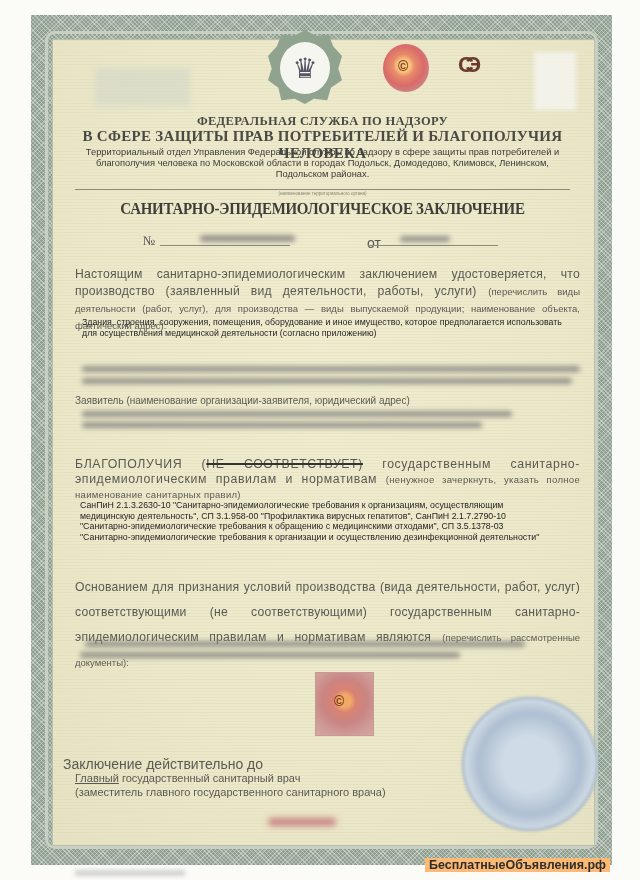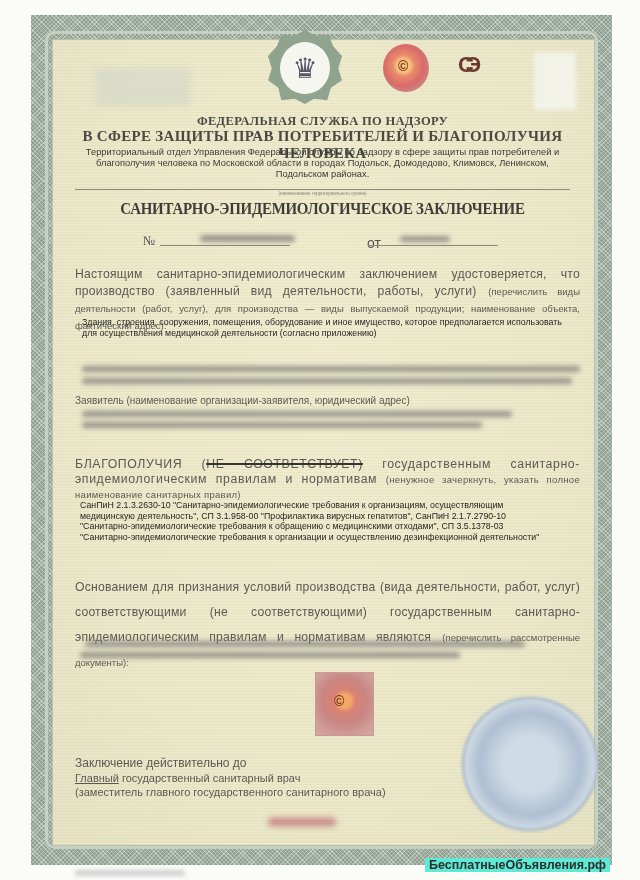--- a/index.html
+++ b/index.html
@@ -38,25 +38,25 @@
   .redact { background:#7b7b78; filter:blur(2.5px); border-radius:6px; opacity:0.75; }
   .para { color:#5a5a52; }
   .p-big { font-size:12.2px; letter-spacing:0.2px; }
   .p-small { font-size:9.5px; }
   .typed { color:#1f1f1f; font-size:8.8px; line-height:10.5px; }
   .strike { text-decoration:line-through; text-decoration-color:#333; text-decoration-thickness:1.5px; }
   .sticker { left:315px; top:672px; width:57px; height:62px; background:radial-gradient(circle at 50% 45%, #f1a968 0 14%, #d98273 26%, #c98582 50%, #cf9a95 75%, #d6a8a4 100%); border:1px solid #c79a96; }
   .sticker-mark { left:334px; top:693px; font-size:14px; color:#7b3b1b; font-weight:bold; }
   .seal { left:462px; top:697px; width:132px; height:130px; border-radius:50%; background:radial-gradient(circle, #cfdbe6 0 30%, #aebfd2 55%, #dbe3ea 75%, #eef1f1 100%); border:2px solid #9eb2c8; filter:blur(1.5px); }
   .sig-blur { left:268px; top:818px; width:68px; height:8px; background:#b85c66; filter:blur(3px); opacity:0.7; border-radius:4px; }
-  .valid { left:75px; top:756px; font-size:12px; color:#5a5a52; }
+  .valid { left:63px; top:756px; font-size:14px; color:#5a5a52; }
   .chief-line1 { left:75px; top:772px; font-size:11px; color:#5a5a52; }
   .chief-under { text-decoration:underline; }
   .chief-line2 { left:75px; top:786px; font-size:11px; color:#5a5a52; }
-  .watermark { left:425px; top:858px; font-size:12.5px; font-weight:bold; color:#2e2e2e; background:#5eead4; padding:0 4px; }
+  .watermark { left:425px; top:858px; font-size:12.5px; font-weight:bold; color:#2e2e2e; background:#fdba74; padding:0 4px; }
   .bottom-blur { left:75px; top:870px; width:110px; height:6px; background:#aaa; filter:blur(2px); opacity:0.5; }
 </style>
 </head>
 <body>
 
 <div class="frame">
   <div class="frame-inner-line"></div>
   <div class="page"></div>
 </div>
 

